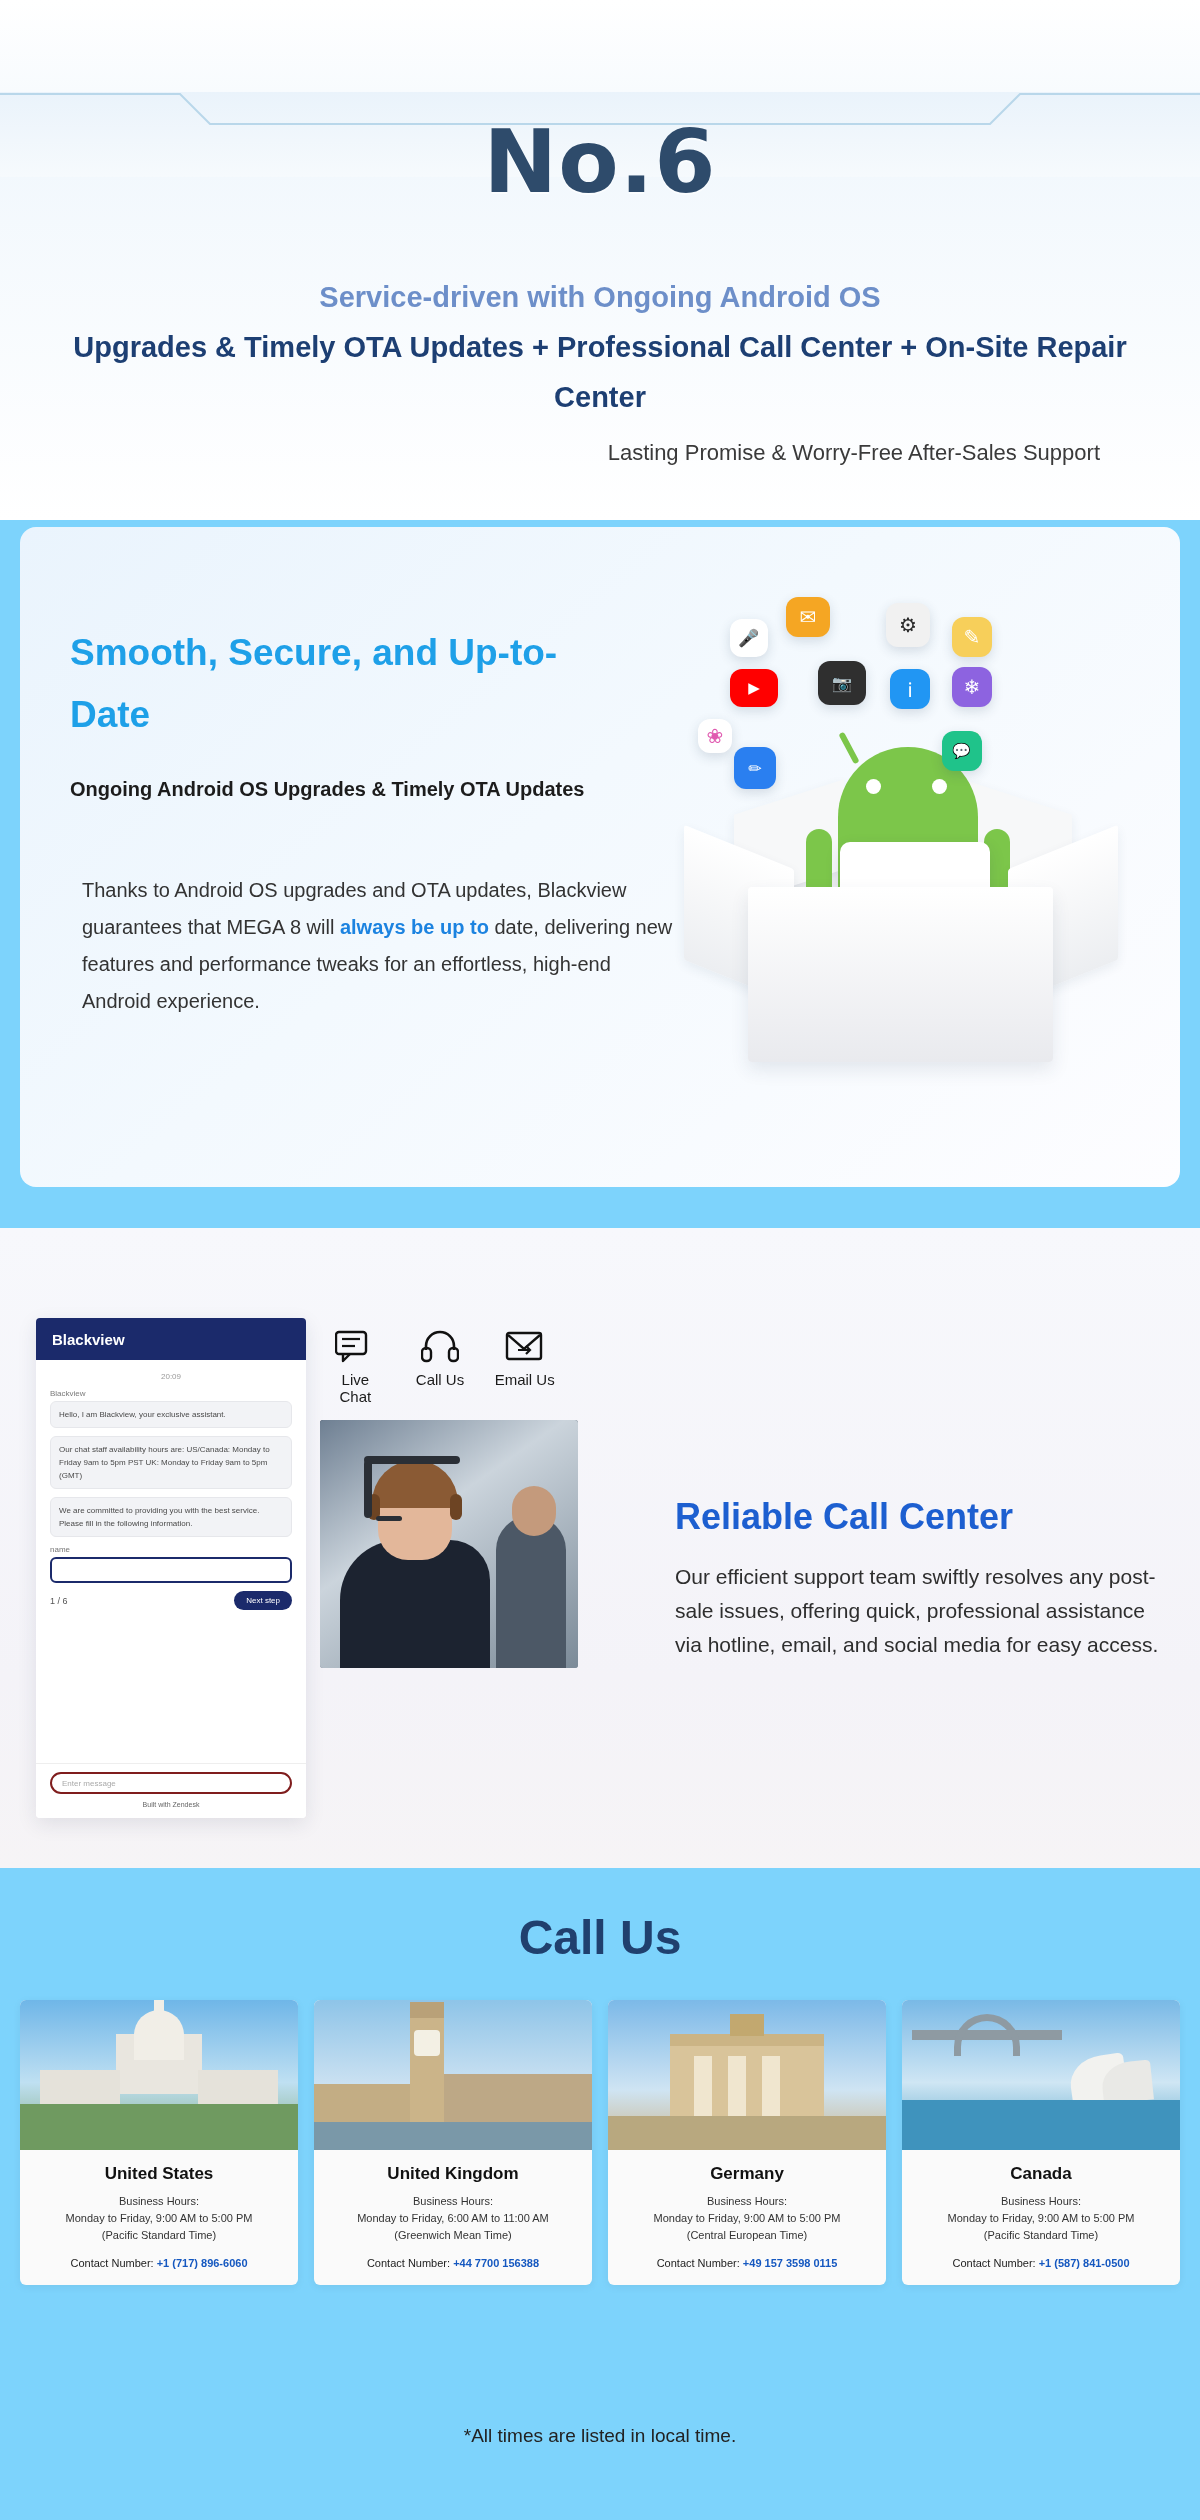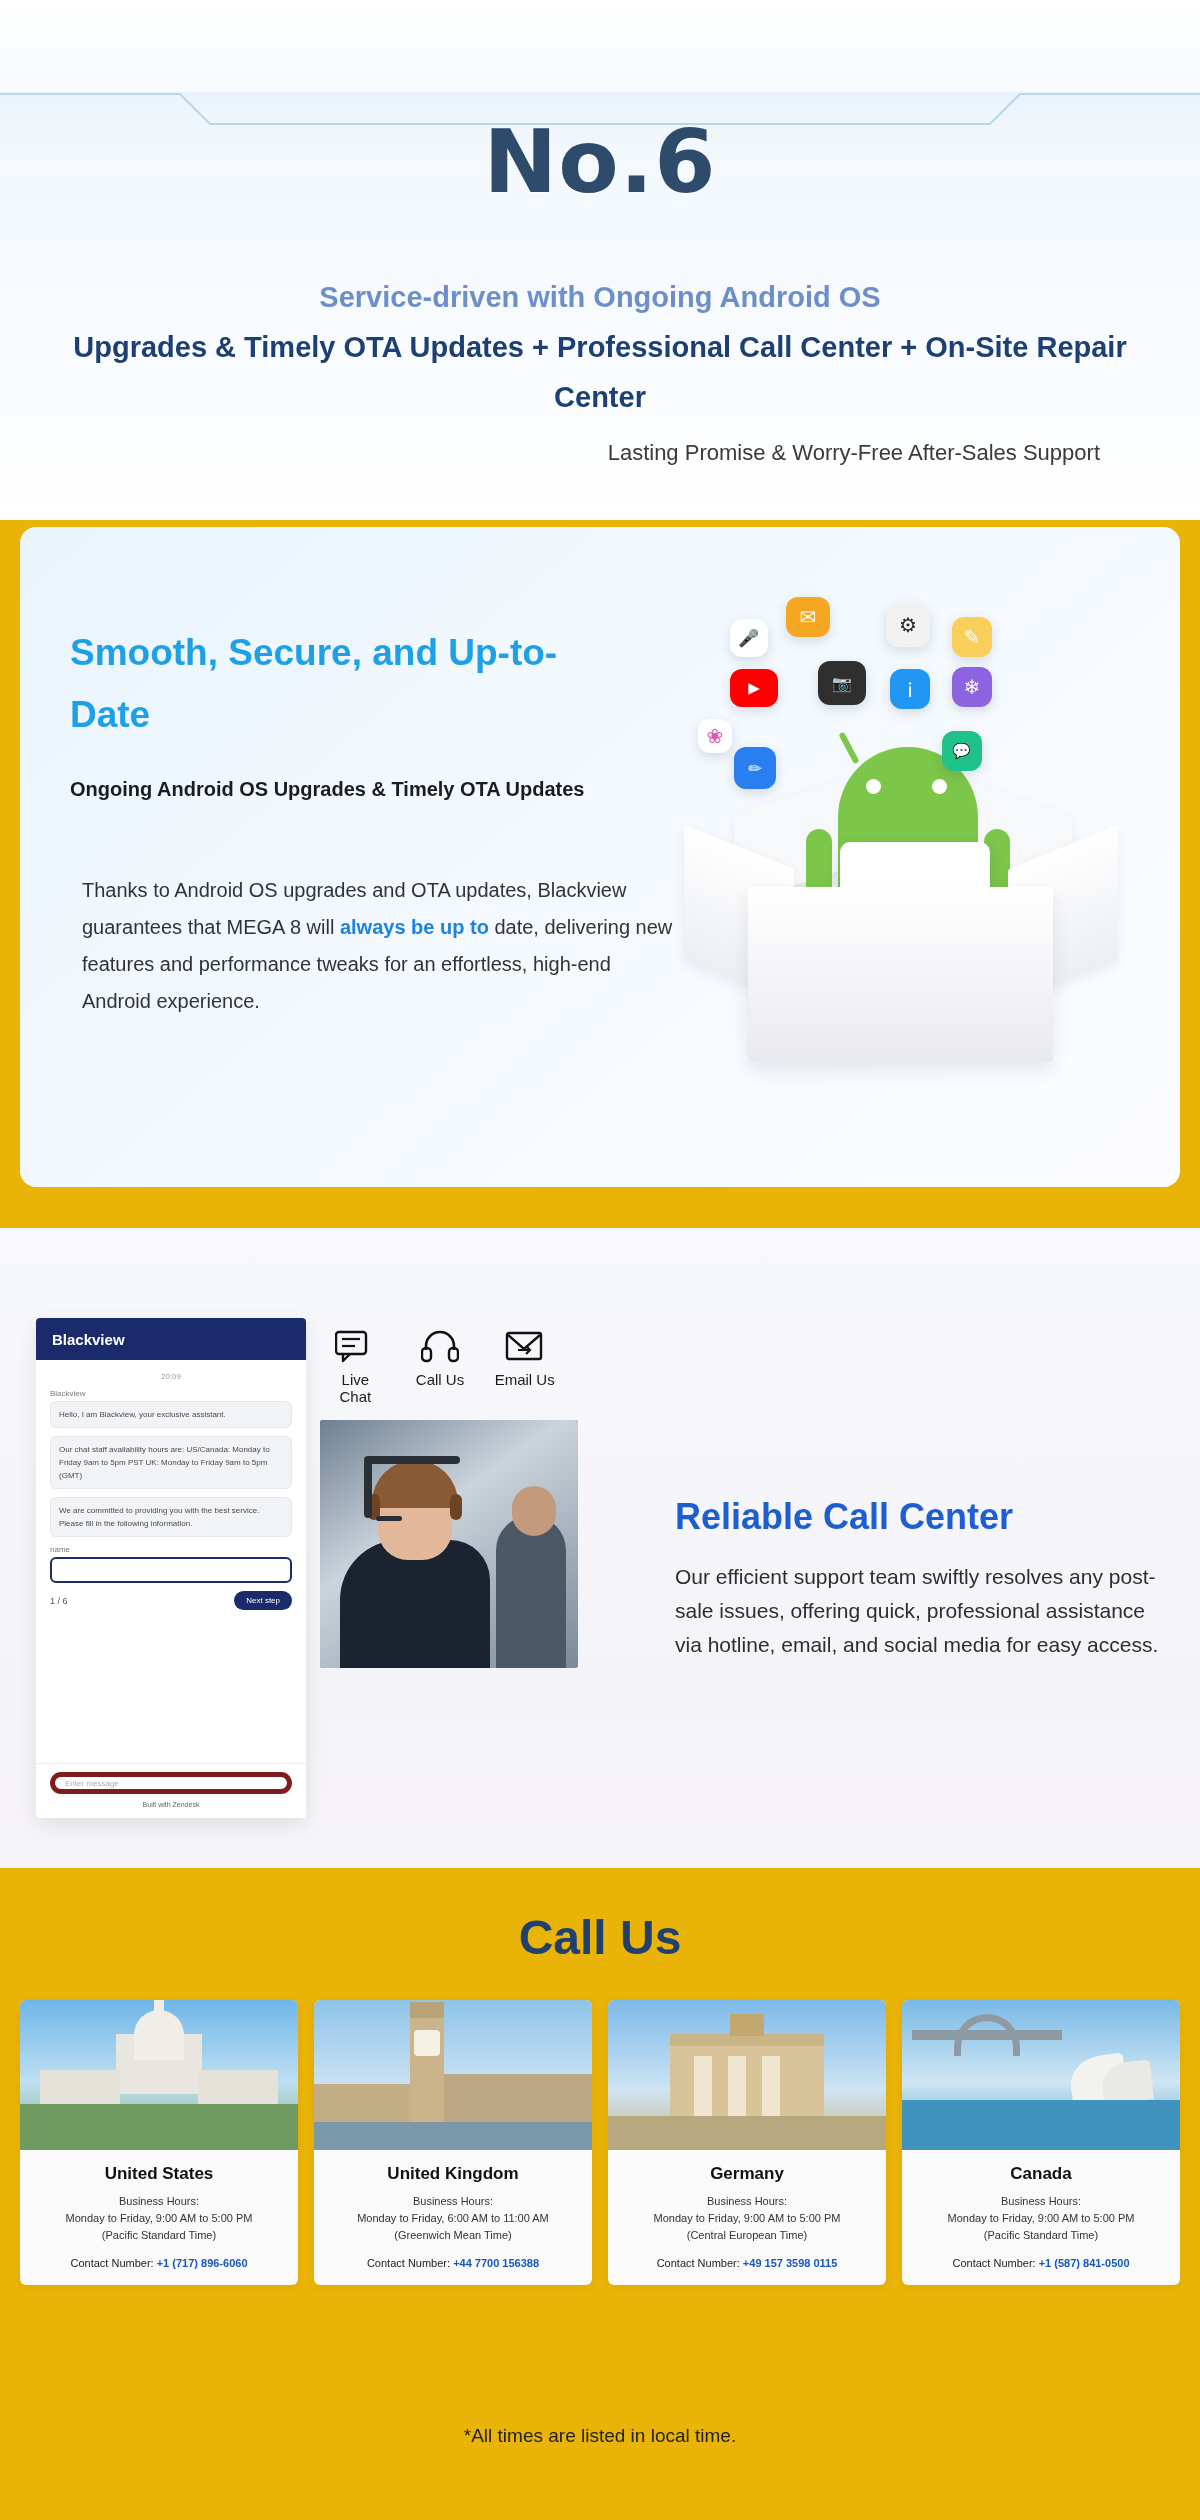--- a/index.html
+++ b/index.html
@@ -7,21 +7,21 @@
     width: 1200px;
     background: #ffffff;
     font-family: "Liberation Sans", sans-serif;
     -webkit-font-smoothing: antialiased;
   }
   .page {
     position: relative;
     width: 1200px;
     height: 2520px;
     overflow: hidden;
-    background: #eab308;
+    background: #7dd3fc;
   }
 
   
   .hero {
     position: relative;
     width: 1200px;
     height: 520px;
     background: linear-gradient(180deg, #ffffff 0%, #f2f8fd 32%, #ffffff 100%);
     overflow: hidden;
   }
@@ -219,21 +219,21 @@
   .chat-count { font-size: 9px; color: #555; }
   .chat-next {
     background: #1b2a6b; color: #fff; border-radius: 12px;
     font-size: 8px; padding: 5px 12px;
   }
   .chat-foot {
     position: absolute; left: 0; bottom: 0; width: 100%; padding: 8px 14px 10px;
     border-top: 1px solid #eee; background: #fff;
   }
   .chat-msgbox {
-    border: 5px solid #7f1d1d; border-radius: 14px; height: 22px;
+    border: 2px solid #7f1d1d; border-radius: 14px; height: 22px;
     display: flex; align-items: center; padding: 0 10px; font-size: 8px; color: #aaa;
   }
   .chat-brand { text-align: center; font-size: 7px; color: #666; margin-top: 7px; }
 
   .cc-icons { position: absolute; left: 325px; top: 90px; width: 230px; display: flex; gap: 24px; }
   .cc-ic { text-align: center; width: 64px; }
   .cc-ic .glyph { height: 46px; display: flex; align-items: flex-end; justify-content: center; }
   .cc-ic .lbl { font-size: 15px; color: #1b1b1b; margin-top: 7px; }
 
   .agent-photo {

